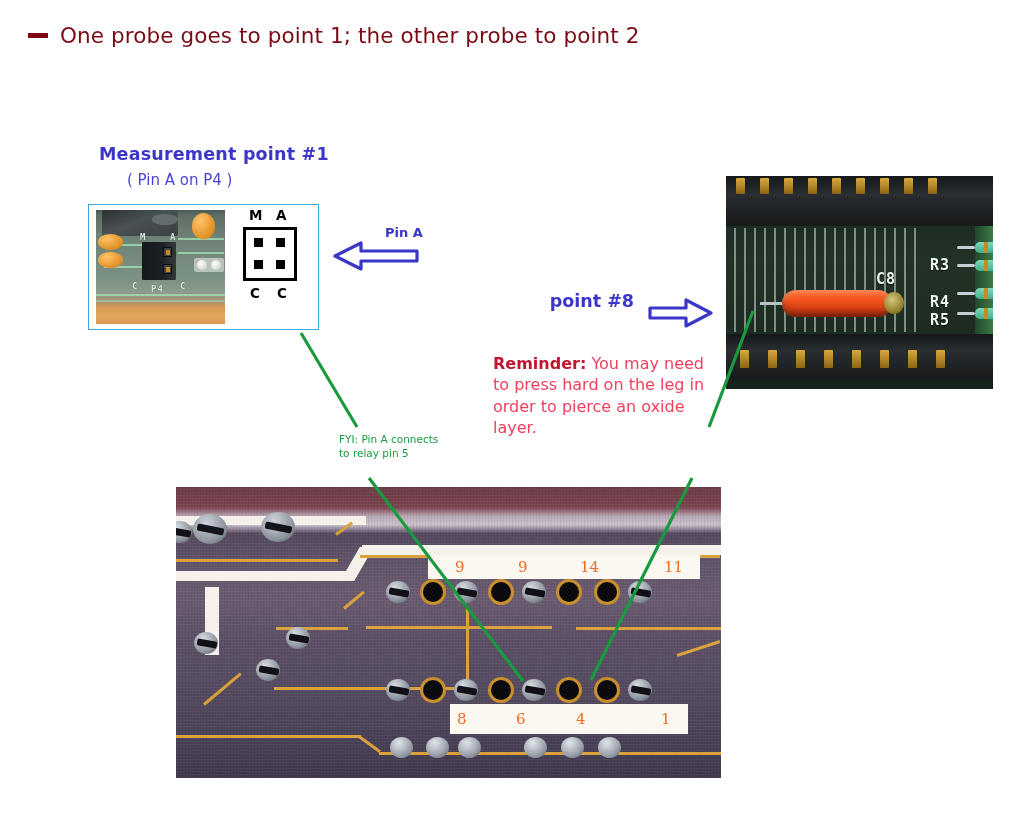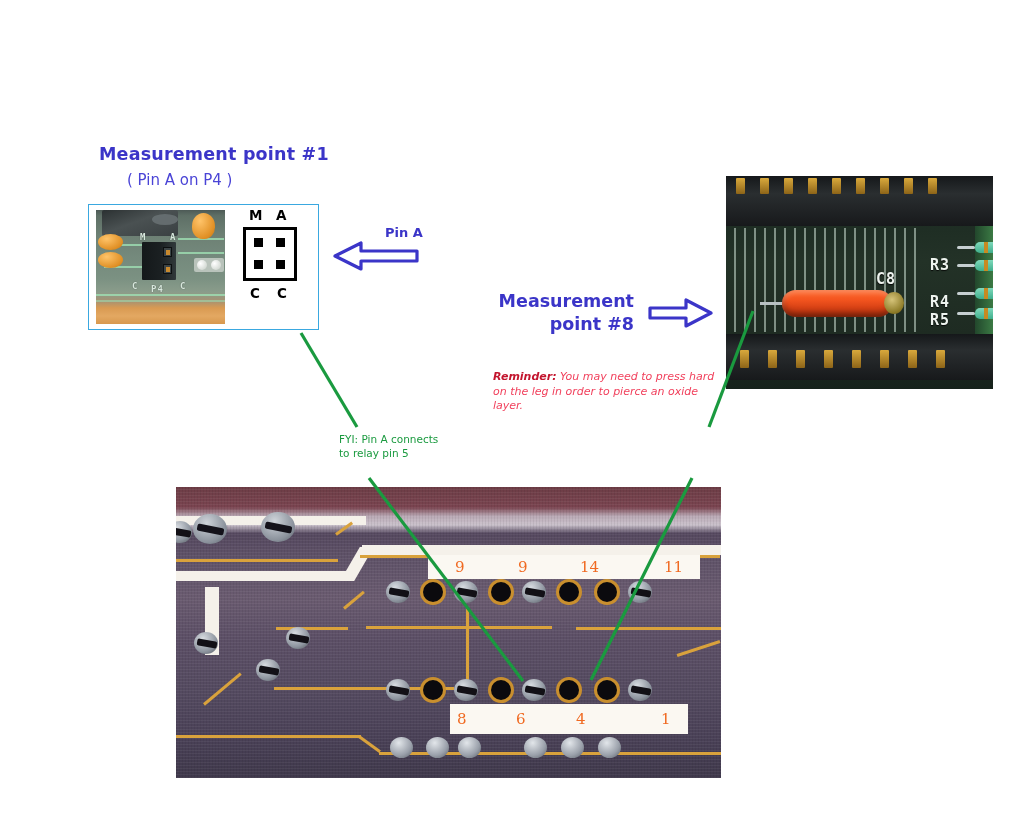--- a/index.html
+++ b/index.html
@@ -237,26 +237,25 @@
     width: 150px;
     color: #3b35c8;
     font-size: 17.5px;
     font-weight: bold;
     line-height: 1.32;
     text-align: right;
   }
   .reminder {
     position: absolute;
     left: 493px;
-    top: 370px;
+    top: 353px;
     width: 222px;
-    font-size: 11px;
+    font-size: 16px;
     line-height: 1.33;
     color: #f1405c;
-    font-style: italic;
   }
   .reminder .rlabel {
     color: #c3152e;
     font-weight: bold;
   }
 
   
   .photo2 {
     position: absolute;
     left: 726px;
@@ -455,20 +454,24 @@
     width: 1020px; height: 817px;
     pointer-events: none;
   }
 </style>
 </head>
 <body>
 
 <div class="stage">
 
   <div class="bullets">
+    <div class="bullet-row">
+      <div class="bullet-dash"></div>
+      <div class="bullet-text">One probe goes to point 1; the other probe to point 2</div>
+    </div>
   </div>
 
   <div class="mp1-title">Measurement point #1</div>
   <div class="mp1-sub">( Pin A on P4 )</div>
 
   <div class="panel1">
 
     <div class="photo1">
       <div class="pcb-base"></div>
 
@@ -520,21 +523,20 @@
     <div class="pin-label" style="left:161px; top:80px;">C</div>
     <div class="pin-label" style="left:188px; top:80px;">C</div>
   </div>
 
   <div class="pinA-label">Pin A</div>
   <svg class="arrow-left" viewBox="0 0 86 32">
     <polygon points="2,16 28,3 28,11 84,11 84,21 28,21 28,29" fill="#ffffff" stroke="#3b35c8" stroke-width="3.2" stroke-linejoin="round"></polygon>
   </svg>
 
   <div class="mp2-title">
-    <div>Measurement</div>
     <div>point #8</div>
   </div>
 
   <svg class="arrow-right" viewBox="0 0 65 32">
     <polygon points="63,16 38,3 38,11 2,11 2,21 38,21 38,29" fill="#ffffff" stroke="#3b35c8" stroke-width="3.2" stroke-linejoin="round"></polygon>
   </svg>
 
   <div class="reminder">
     <span class="rlabel">Reminder:</span>
     <span>You may need to press hard on the leg in order to pierce an oxide layer.</span>

